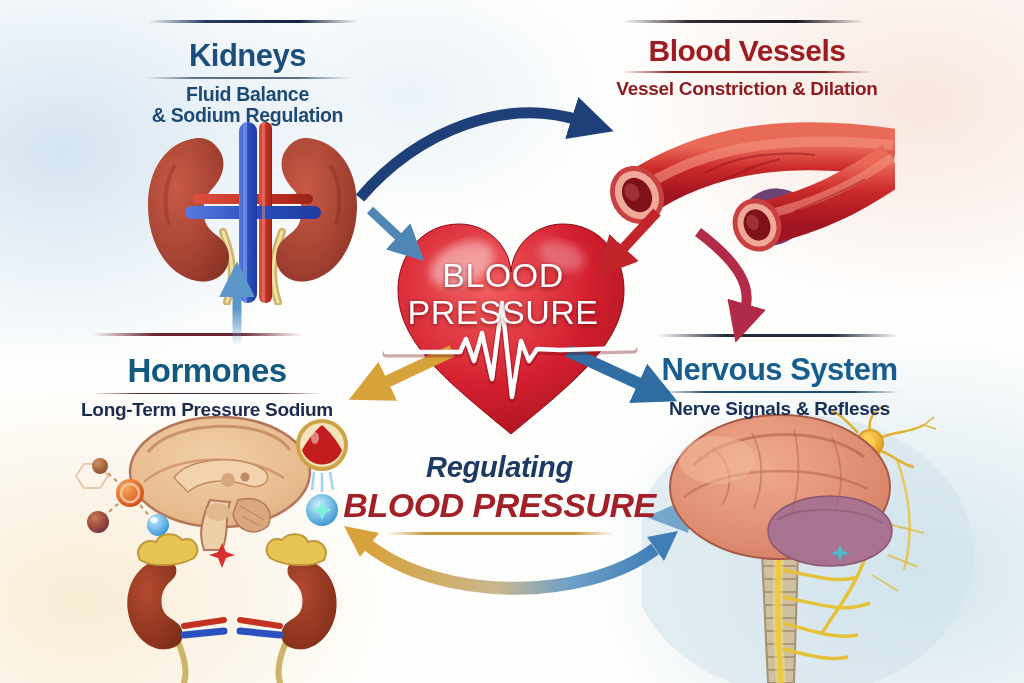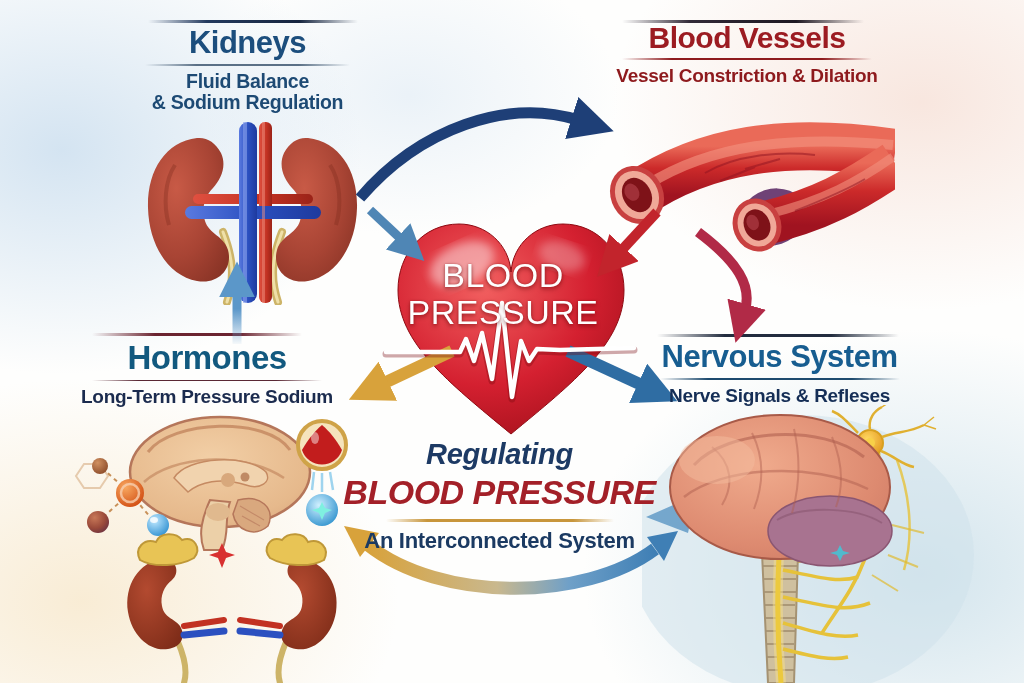--- a/index.html
+++ b/index.html
@@ -8,21 +8,21 @@
     font-family:"Liberation Sans",sans-serif;
     background:
       radial-gradient(ellipse 430px 320px at 6% 22%, rgba(170,202,230,.50), rgba(170,202,230,0) 70%),
       radial-gradient(ellipse 300px 200px at 40% 14%, rgba(190,214,236,.30), rgba(190,214,236,0) 70%),
       radial-gradient(ellipse 430px 290px at 90% 15%, rgba(243,211,198,.55), rgba(243,211,198,0) 72%),
       radial-gradient(ellipse 440px 310px at 8% 88%, rgba(245,224,186,.60), rgba(245,224,186,0) 72%),
       radial-gradient(ellipse 470px 340px at 90% 84%, rgba(176,208,224,.55), rgba(176,208,224,0) 72%),
       #fefefd;
   }
   .abs{position:absolute;}
-  .sec{position:absolute;text-align:center;}
+  .sec{position:absolute;text-align:center;margin-top:13px;}
   .sec-title{font-weight:bold;letter-spacing:-.5px;line-height:1.05;}
   .sec-rule{height:2px;margin:4px auto 5px;border-radius:1px;}
   .sec-sub{font-weight:bold;line-height:1.12;letter-spacing:-.3px;}
   .top-rule{position:absolute;border-radius:2px;}
 
   #sec-kidneys{left:115px;top:27px;width:265px;}
   #sec-kidneys .sec-title{font-size:31px;color:#1c4e7d;}
   #sec-kidneys .sec-rule{width:205px;background:linear-gradient(to right,rgba(70,90,120,0),#5a7086 25%,#5a7086 75%,rgba(70,90,120,0));}
   #sec-kidneys .sec-sub{font-size:19.5px;color:#1d4a74;}
 
@@ -386,16 +386,15 @@
 
   <div class="abs" id="heart-label">
     <div>BLOOD</div>
     <div>PRESSURE</div>
   </div>
 
   <div class="sec" id="caption">
     <div class="cap1">Regulating</div>
     <div class="cap2">BLOOD PRESSURE</div>
     <div class="cap-rule"></div>
-    <div class="cap3">An Interconnected System</div>
   </div>
 
 </div>
 
 </body></html>

